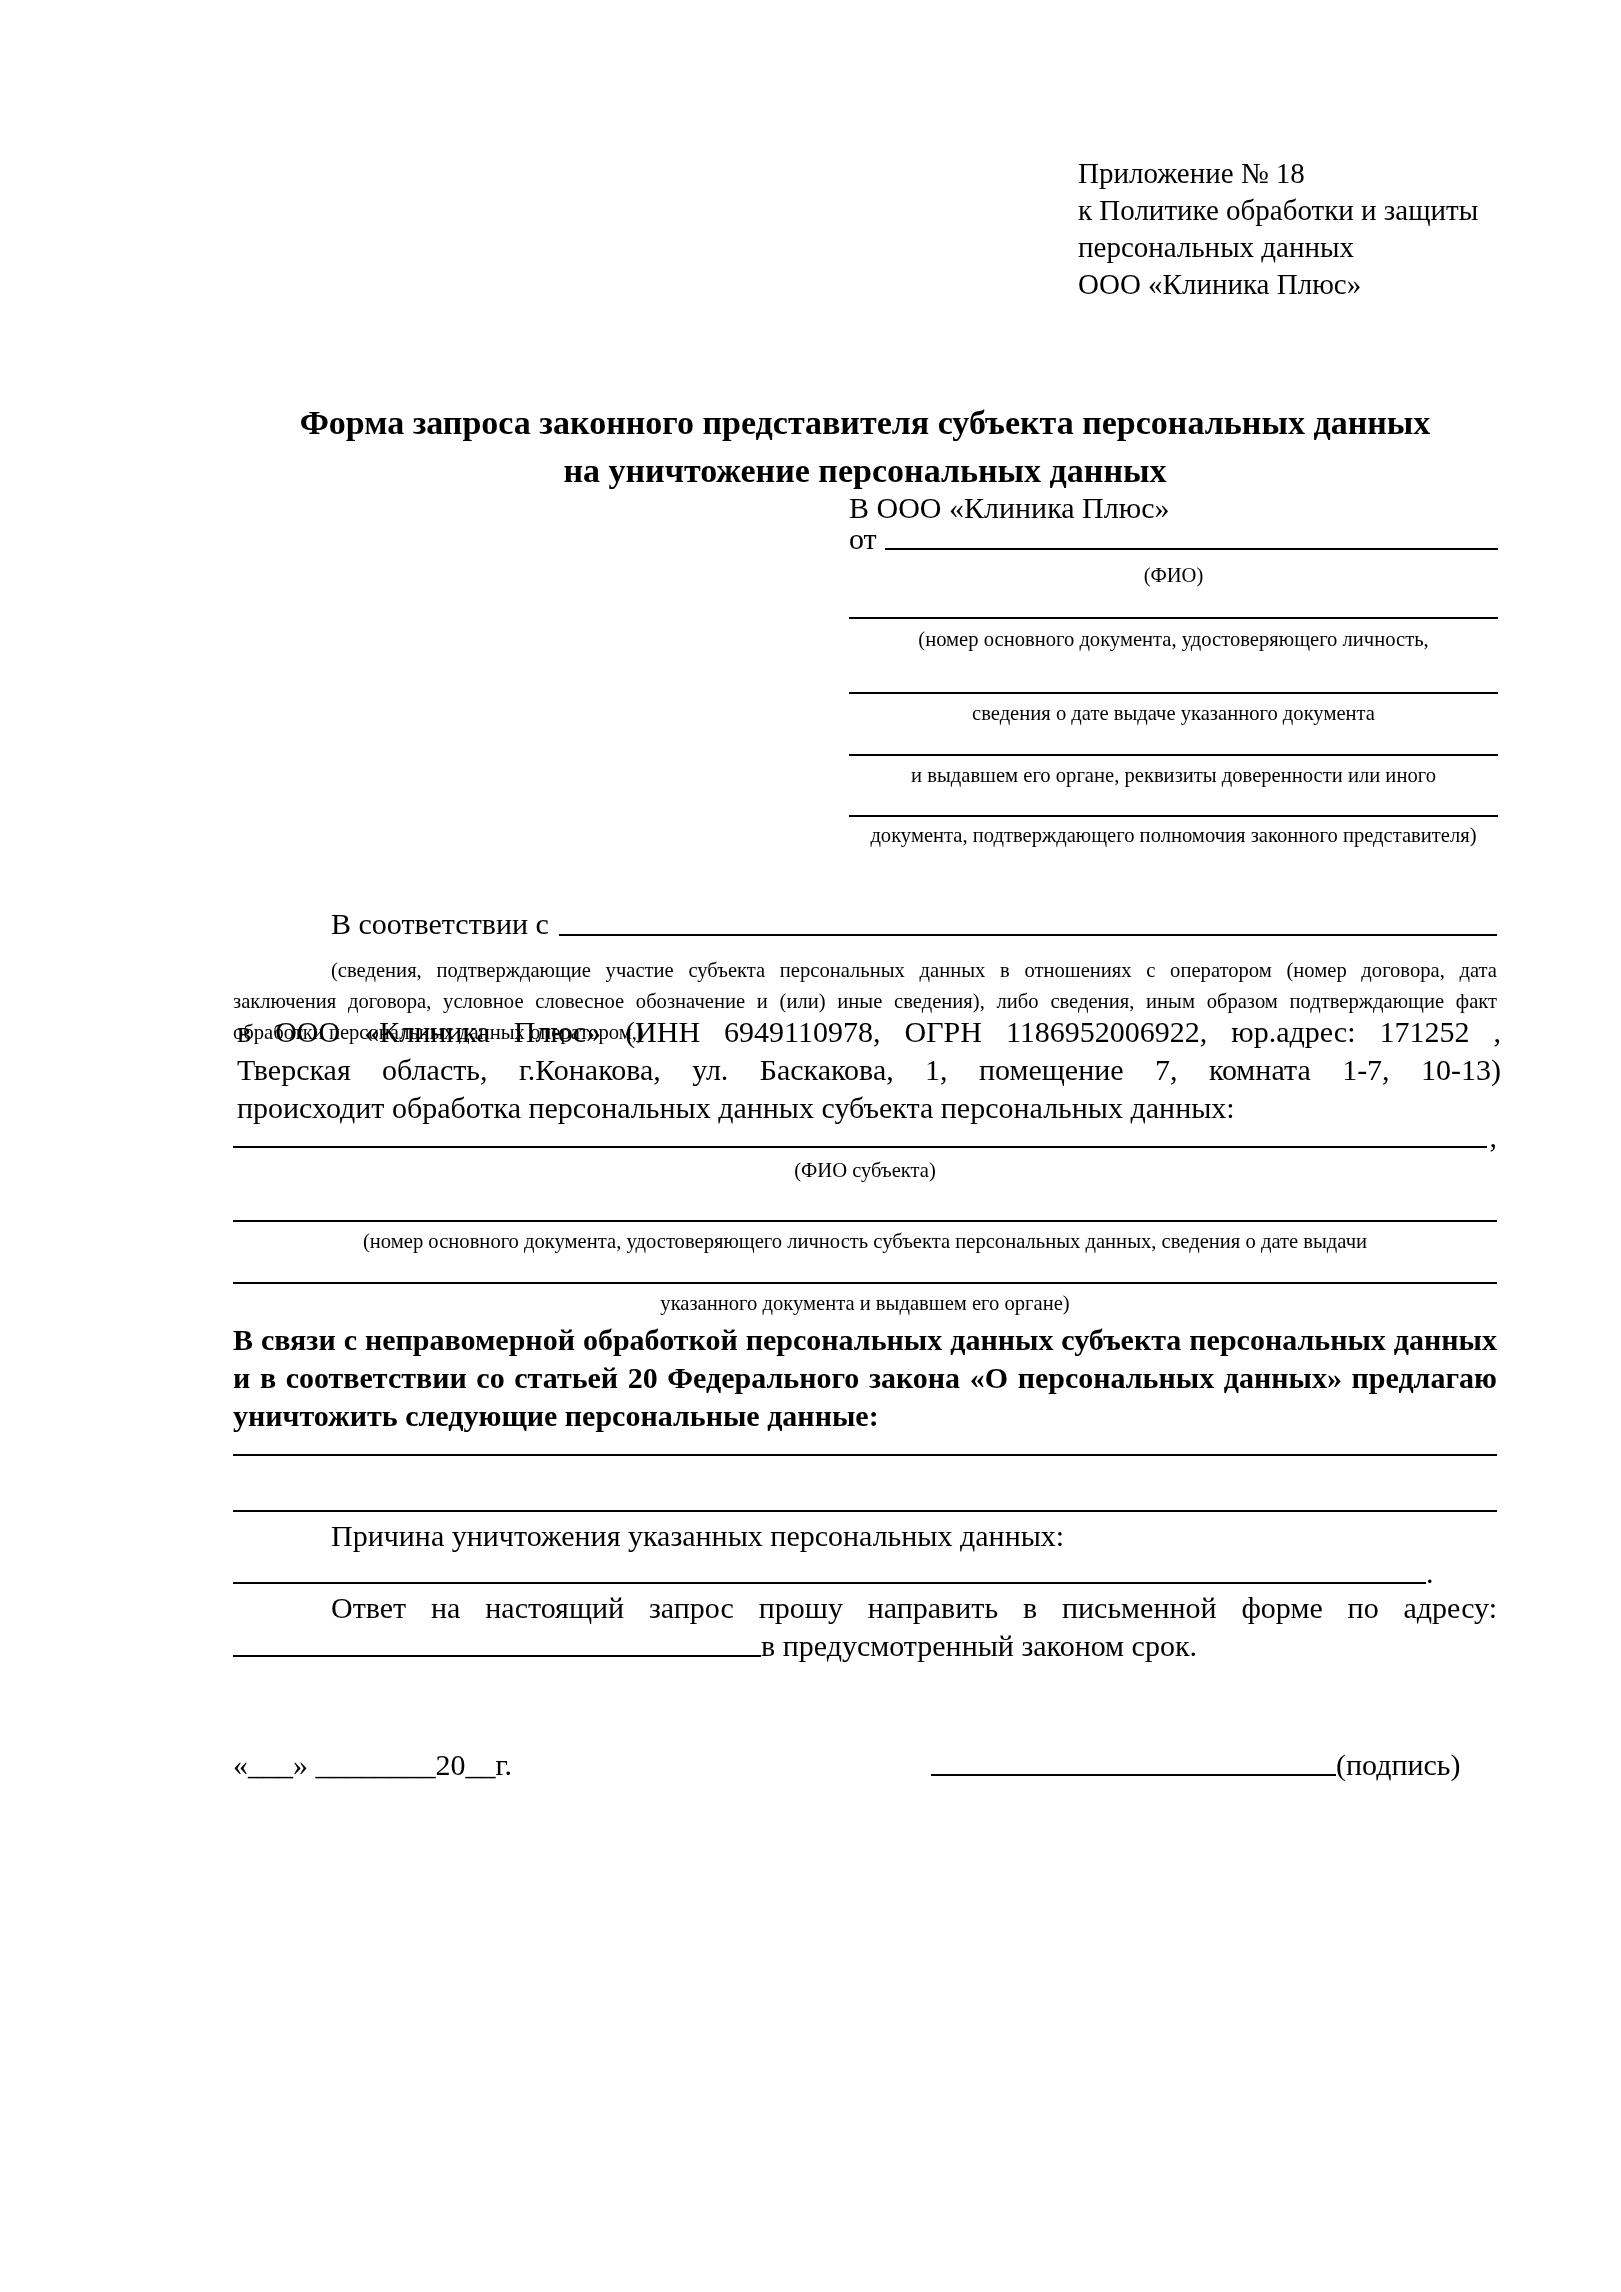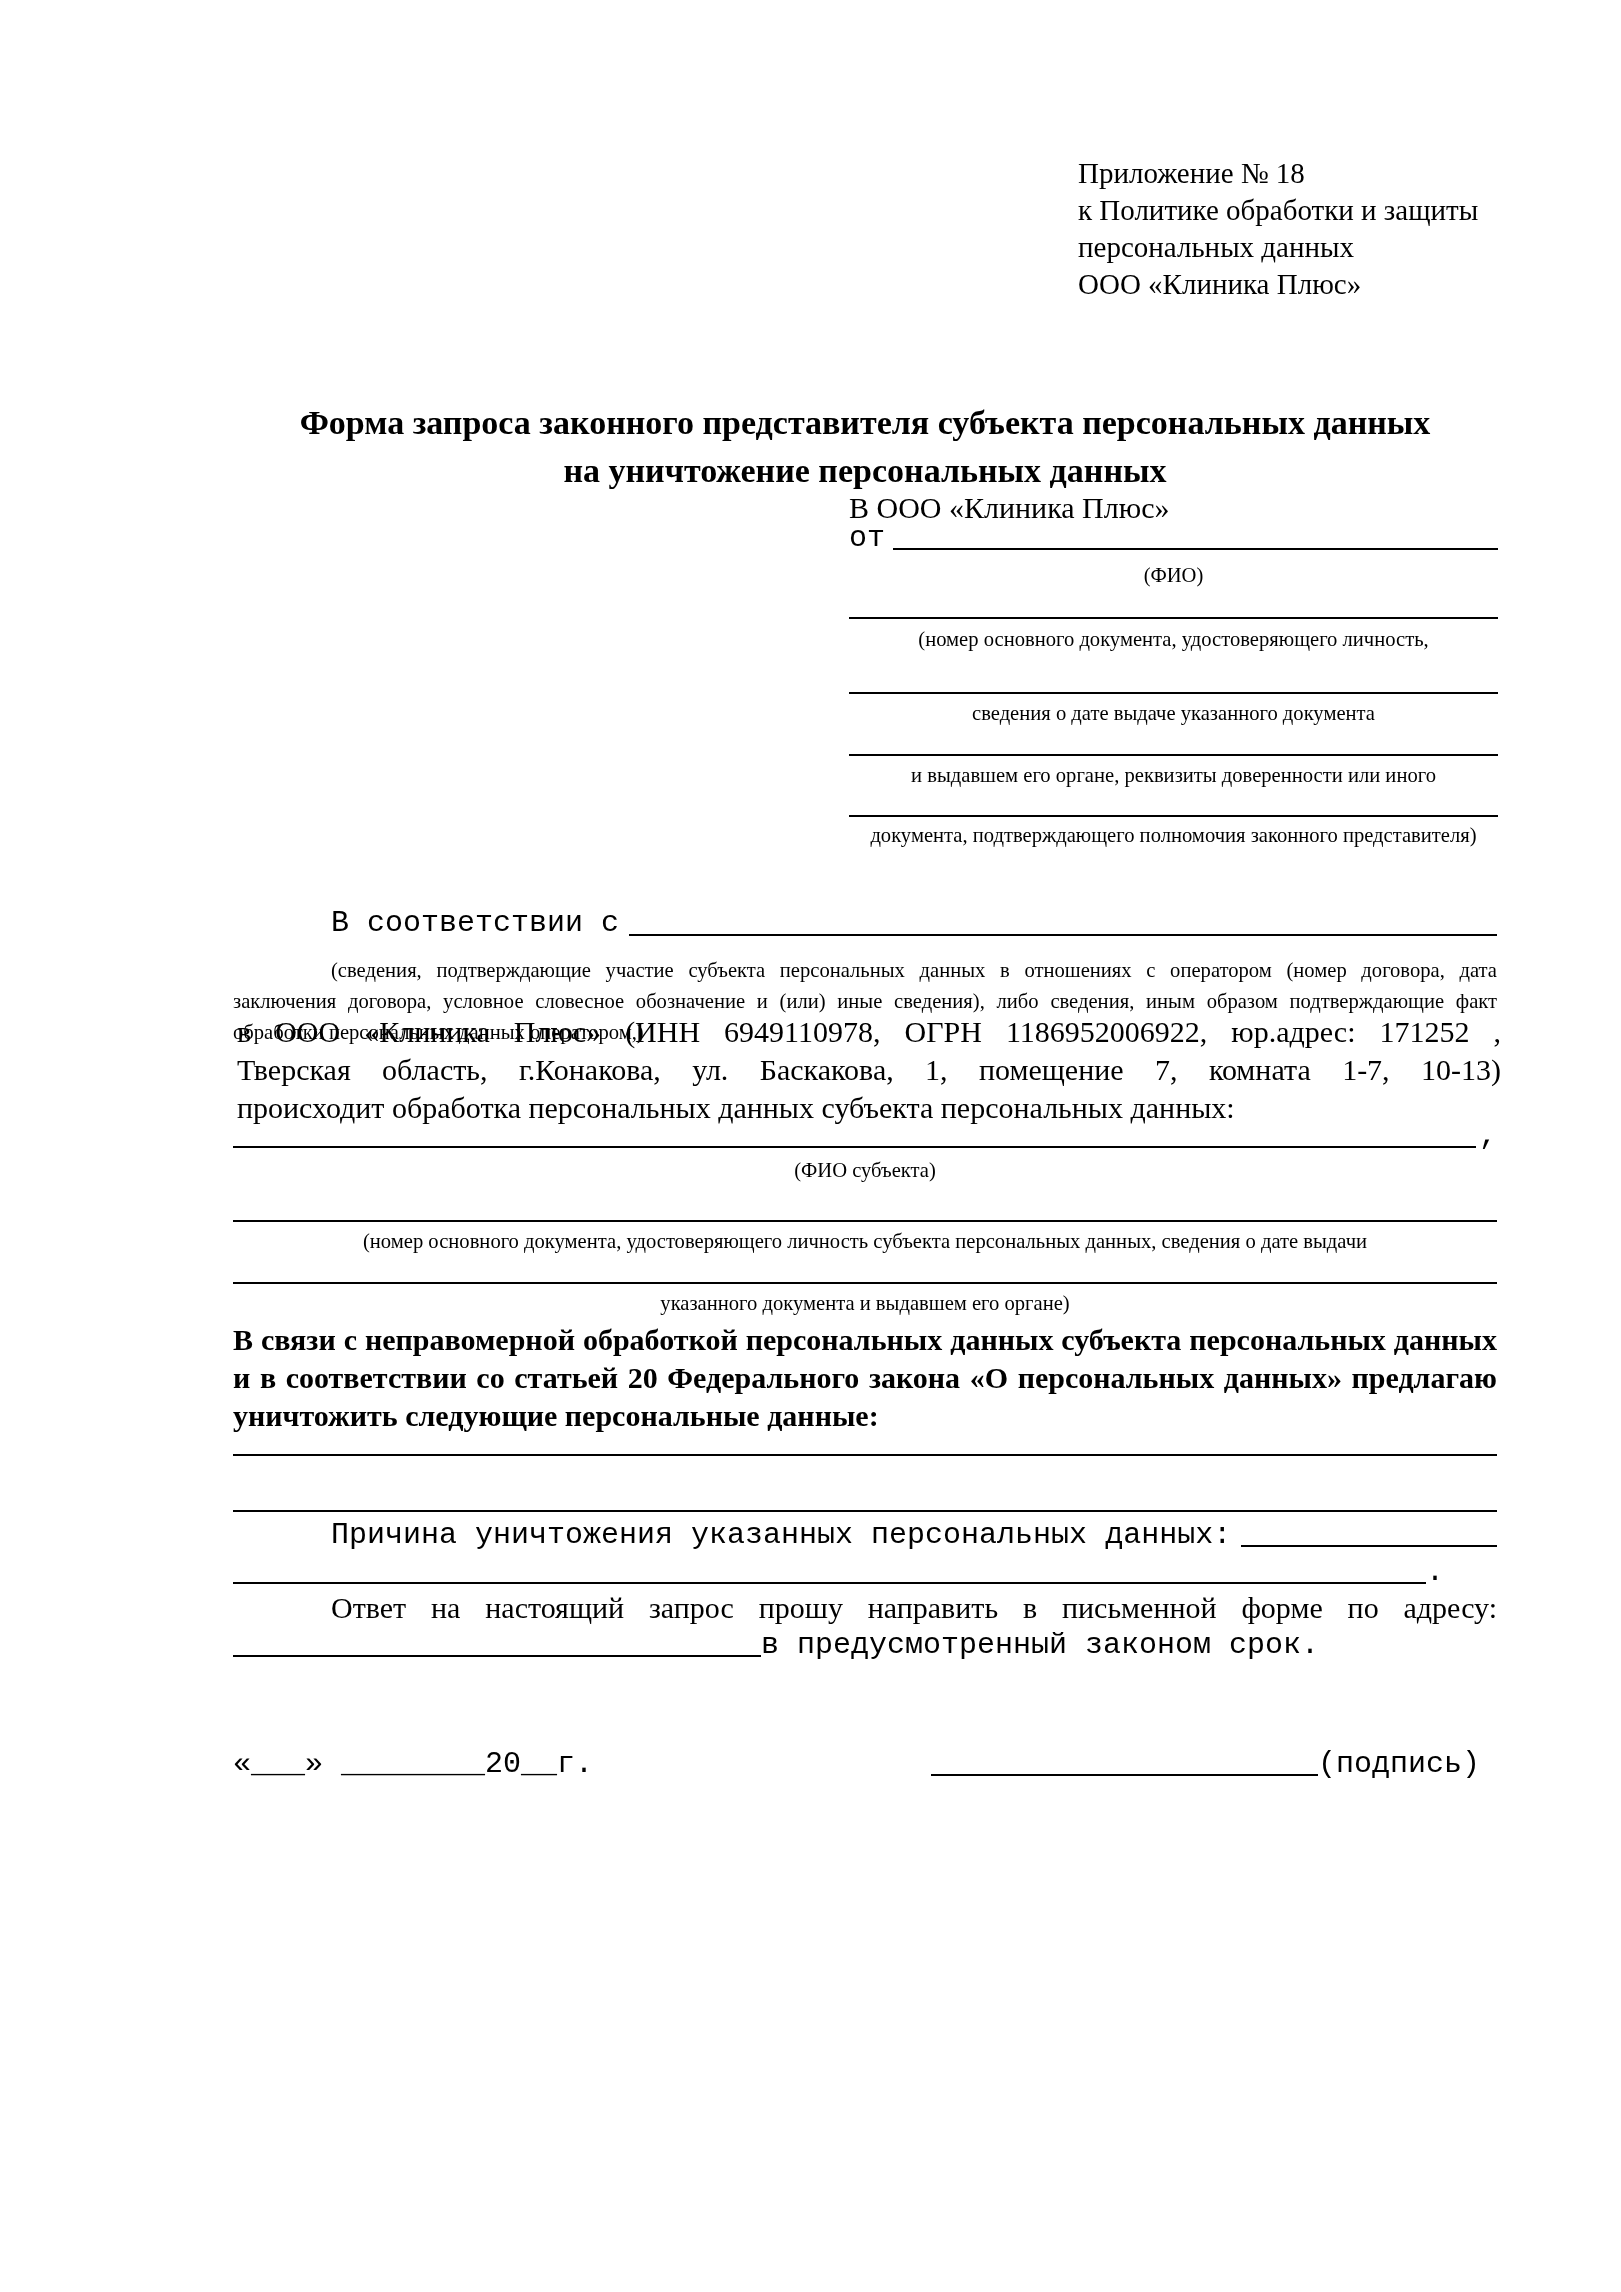--- a/index.html
+++ b/index.html
@@ -10,21 +10,21 @@
     margin:0 auto;
     font-family:"Liberation Serif","DejaVu Serif",serif;
     color:#000;
     overflow:hidden;
   }
   .abs{position:absolute;}
   .body-text{font-size:30px;line-height:38px;}
   .cap{font-size:20.6px;line-height:25.5px;text-align:center;font-family:Liberation Serif, serif;}
   .rule{height:0;border-top:2.9px solid #000;}
   .row{display:flex;align-items:stretch;font-size:30px;line-height:35px;height:35px;}
-  .row > span{white-space:nowrap;font-family:Liberation Mono, monospace;}
+  .row > span{white-space:nowrap;}
   .fill{flex:1;align-self:flex-end;height:0;border-bottom:2.9px solid #000;margin-bottom:5.9px;}
   .linefix{align-self:flex-end;height:0;border-bottom:2.9px solid #000;margin-bottom:5.9px;}
   .jlast{text-align:justify;text-align-last:justify;}
   .title{font-weight:bold;font-size:34px;line-height:48px;text-align:center;}
   .annex{font-size:29px;line-height:37px;}
   .note-line{font-size:20.6px;line-height:31px;}
 </style>
 </head>
 <body>
 
@@ -93,21 +93,21 @@
 
   <div class="abs body-text" style="left:233px;top:1321px;width:1264px;font-weight:bold;">
     <div class="jlast">В связи с неправомерной обработкой персональных данных субъекта персональных данных</div>
     <div class="jlast">и в соответствии со статьей 20 Федерального закона «О персональных данных» предлагаю</div>
     <div>уничтожить следующие персональные данные:</div>
   </div>
 
   <div class="abs rule" style="left:233px;top:1454px;width:1264px;"></div>
   <div class="abs rule" style="left:233px;top:1510px;width:1264px;"></div>
 
-  <div class="abs row" style="left:233px;top:1518px;width:1264px;">
+  <div class="abs row" style="left:233px;top:1518px;width:1264px;flex-direction:column;">
     <span style="padding-left:98px;">Причина уничтожения указанных персональных данных:</span>
     <div class="fill" style="margin-left:9.8px;"></div>
   </div>
   <div class="abs row" style="left:233px;top:1555px;width:1264px;">
     <div class="linefix" style="width:1193px;"></div>
     <span>.</span>
   </div>
 
   <div class="abs body-text jlast" style="left:233px;top:1589px;width:1264px;text-indent:98px;">Ответ  на  настоящий  запрос  прошу  направить  в  письменной  форме  по  адресу:</div>
 

